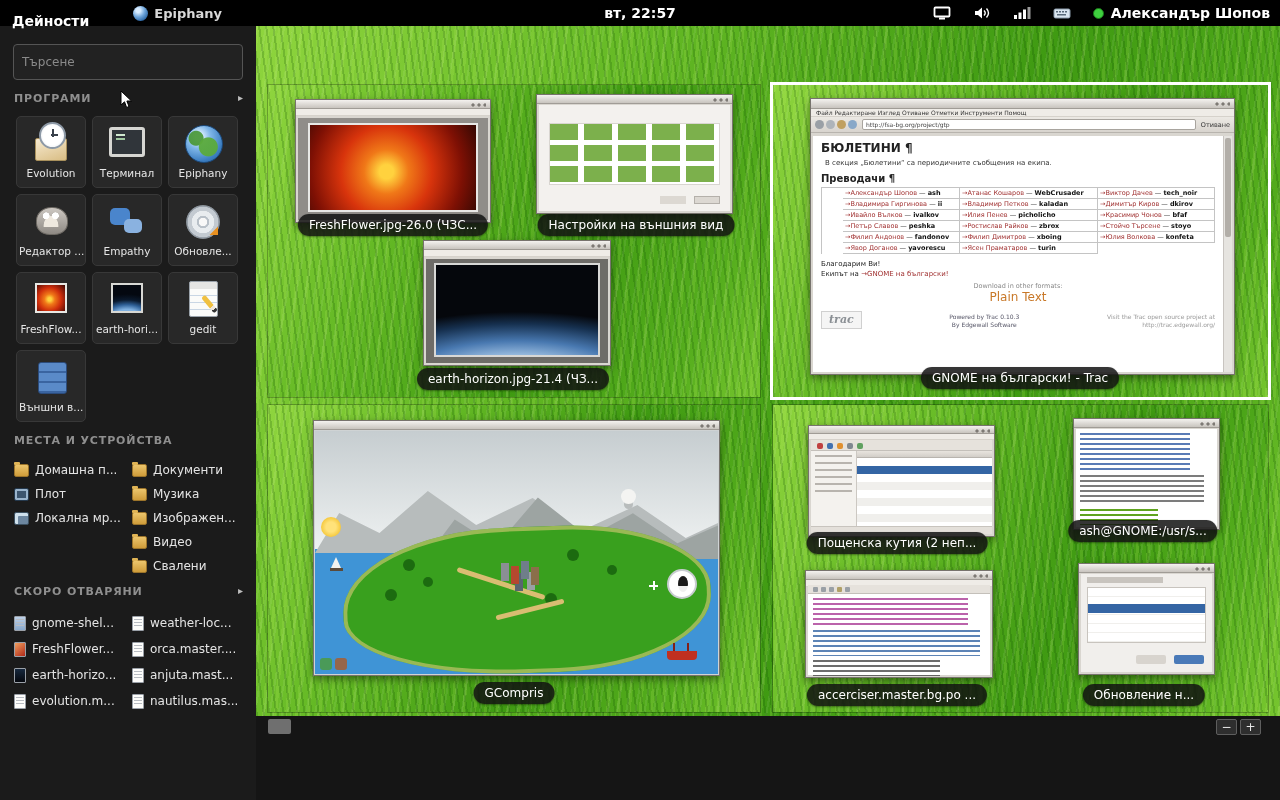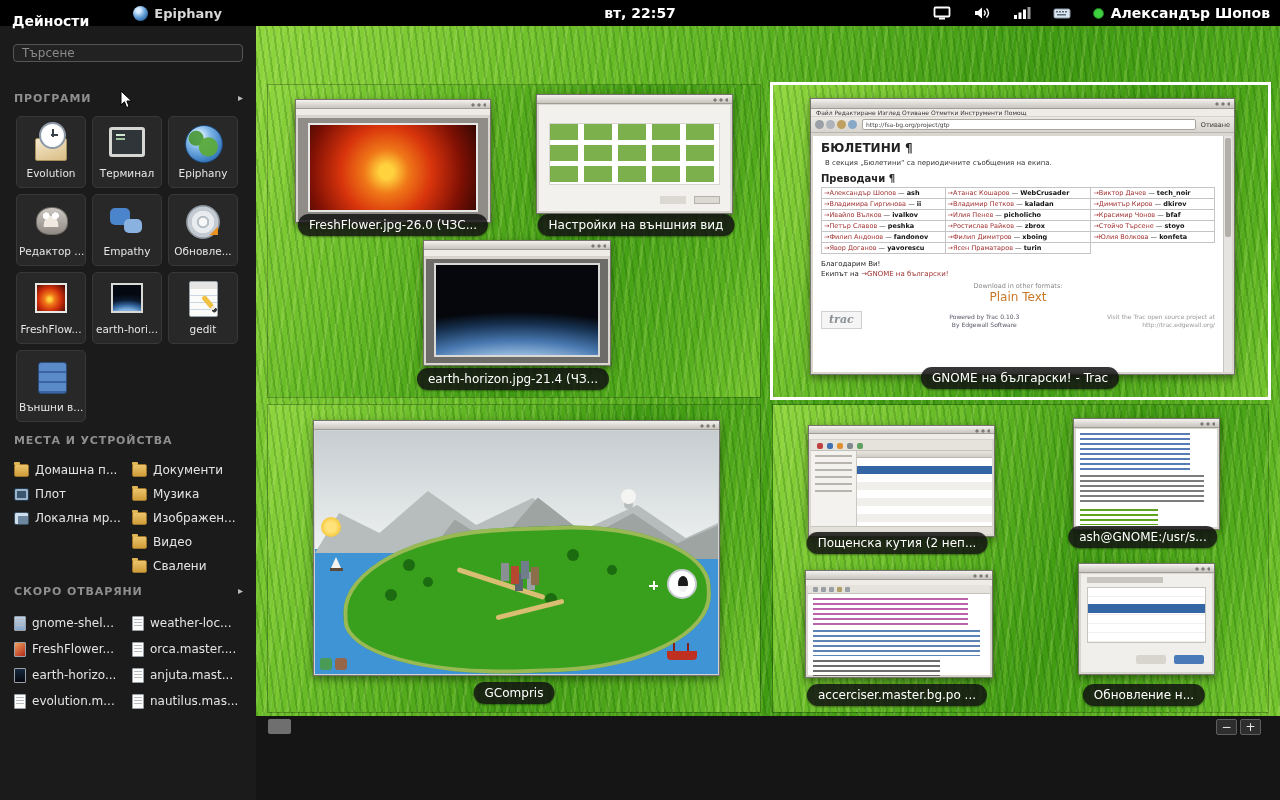--- a/index.html
+++ b/index.html
@@ -17,21 +17,21 @@
   .tb-app-icon{width:15px;height:15px;border-radius:50%;
       background:radial-gradient(circle at 35% 30%,#d8ecff 0 15%,#6ea6dc 45%,#2f6aa8 75%,#1c4a80);}
   .tb-clock{position:absolute;left:50%;transform:translateX(-50%);font-weight:bold;font-size:14px;cursor:pointer;}
   .tb-right{position:absolute;right:0;top:0;height:26px;display:flex;align-items:center;gap:22px;padding-right:10px;}
   .tb-ico{display:flex;align-items:center;cursor:pointer;}
   .tb-user{display:flex;align-items:center;gap:7px;font-weight:bold;font-size:14px;cursor:pointer;}
   .status-dot{width:11px;height:11px;border-radius:50%;background:#3fd03f;border:1px solid #1a7a1a;}
 
   
   .sidebar{position:absolute;left:0;top:26px;width:256px;height:774px;background:#1b1b1b;z-index:40;}
-  .search-input{position:absolute;left:13px;top:18px;width:230px;height:18px;background:#222;
+  .search-input{position:absolute;left:13px;top:18px;width:230px;height:36px;background:#222;
       border:1px solid #555;border-radius:4px;color:#ddd;font-size:12px;padding:0 8px;
       font-family:inherit;outline:none;}
   .search-input::placeholder{color:#8a8a8a;}
   .sec-head{position:absolute;left:14px;color:#8f8f8f;font-size:11px;font-weight:bold;
       letter-spacing:.08em;width:230px;}
   .sec-arrow{position:absolute;right:0;top:0;color:#bdbdbd;font-size:10px;cursor:pointer;}
   .h-programs{top:66px;}
   .h-places{top:408px;}
   .h-recent{top:559px;}
 
@@ -158,21 +158,21 @@
       font-size:6px;line-height:10px;color:#444;padding:0 3px;white-space:nowrap;overflow:hidden;margin:0 3px;}
   .ep-go{font-size:6.5px;color:#333;}
   .ep-page{position:absolute;left:2px;right:11px;top:37px;bottom:2px;background:#fff;overflow:hidden;
       padding:4px 8px;}
   .ep-scroll{position:absolute;right:2px;top:37px;bottom:2px;width:9px;background:#e6e4e0;border-left:1px solid #c8c4c0;}
   .ep-scroll::before{content:"";position:absolute;left:1px;right:1px;top:2px;height:42%;background:#b2aea8;border-radius:2px;}
   .ep-h1{font-size:12px;font-weight:bold;color:#222;margin:1px 0 4px;}
   .ep-intro{font-size:7px;color:#333;margin:0 0 6px 4px;}
   .ep-h2{font-size:10px;font-weight:bold;color:#222;margin:0 0 3px;}
   .trac-table{display:grid;grid-template-columns:1fr 1.18fr 1fr;border-top:1px solid #c4c4c4;
-      border-left:1px solid #c4c4c4;margin-bottom:6px;}
+      border-left:1px solid #c4c4c4;margin-bottom:6px;padding-left:21px;}
   .trac-cell{border-right:1px solid #c4c4c4;border-bottom:1px solid #c4c4c4;font-size:6.5px;
       line-height:10px;padding:0 2px;white-space:nowrap;overflow:hidden;background:#fff;}
   .trac-link{color:#a03030;}
   .trac-sep{color:#333;}
   .trac-nick{color:#111;}
   .ep-thanks{font-size:7px;color:#222;margin:2px 0;}
   .ep-team{font-size:7px;color:#222;margin:0 0 4px;}
   .ep-team .trac-link{color:#a03030;}
   .ep-dl{text-align:center;margin-top:4px;}
   .ep-dl-label{font-size:6.5px;color:#8a8a8a;display:block;}
@@ -647,21 +647,21 @@
       <div class="win up-win">
         <div class="tbar"></div>
         <div class="up-body">
           <div class="up-title"></div>
           <div class="up-list"></div>
           <div class="up-sel"></div>
           <div class="up-btn"></div>
         </div>
       </div>
       <div class="wlabel" style="left:124px;top:127px;">Пощенска кутия (2 неп...</div>
-      <div class="wlabel" style="left:370px;top:121px;">ash@GNOME:/usr/s...</div>
+      <div class="wlabel" style="left:370px;top:115px;">ash@GNOME:/usr/s...</div>
       <div class="wlabel" style="left:124px;top:279px;">accerciser.master.bg.po ...</div>
       <div class="wlabel" style="left:371px;top:279px;">Обновление н...</div>
     </section>
   </main>
 
   <div class="ws-indicator"></div>
   <button class="ws-btn btn-minus">−</button>
   <button class="ws-btn btn-plus">+</button>
 
   <svg class="cursor" width="13" height="19" viewBox="0 0 13 19">

